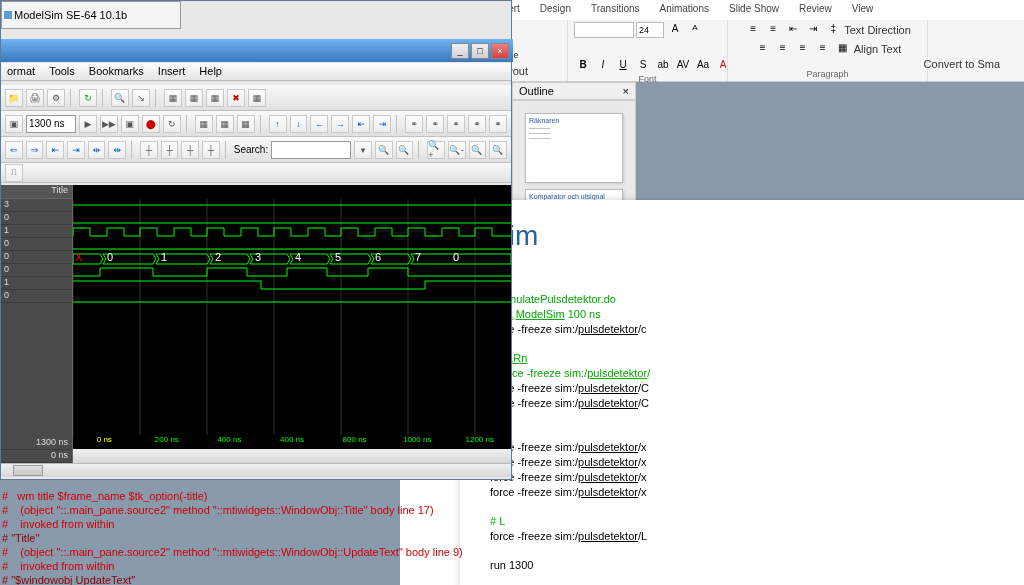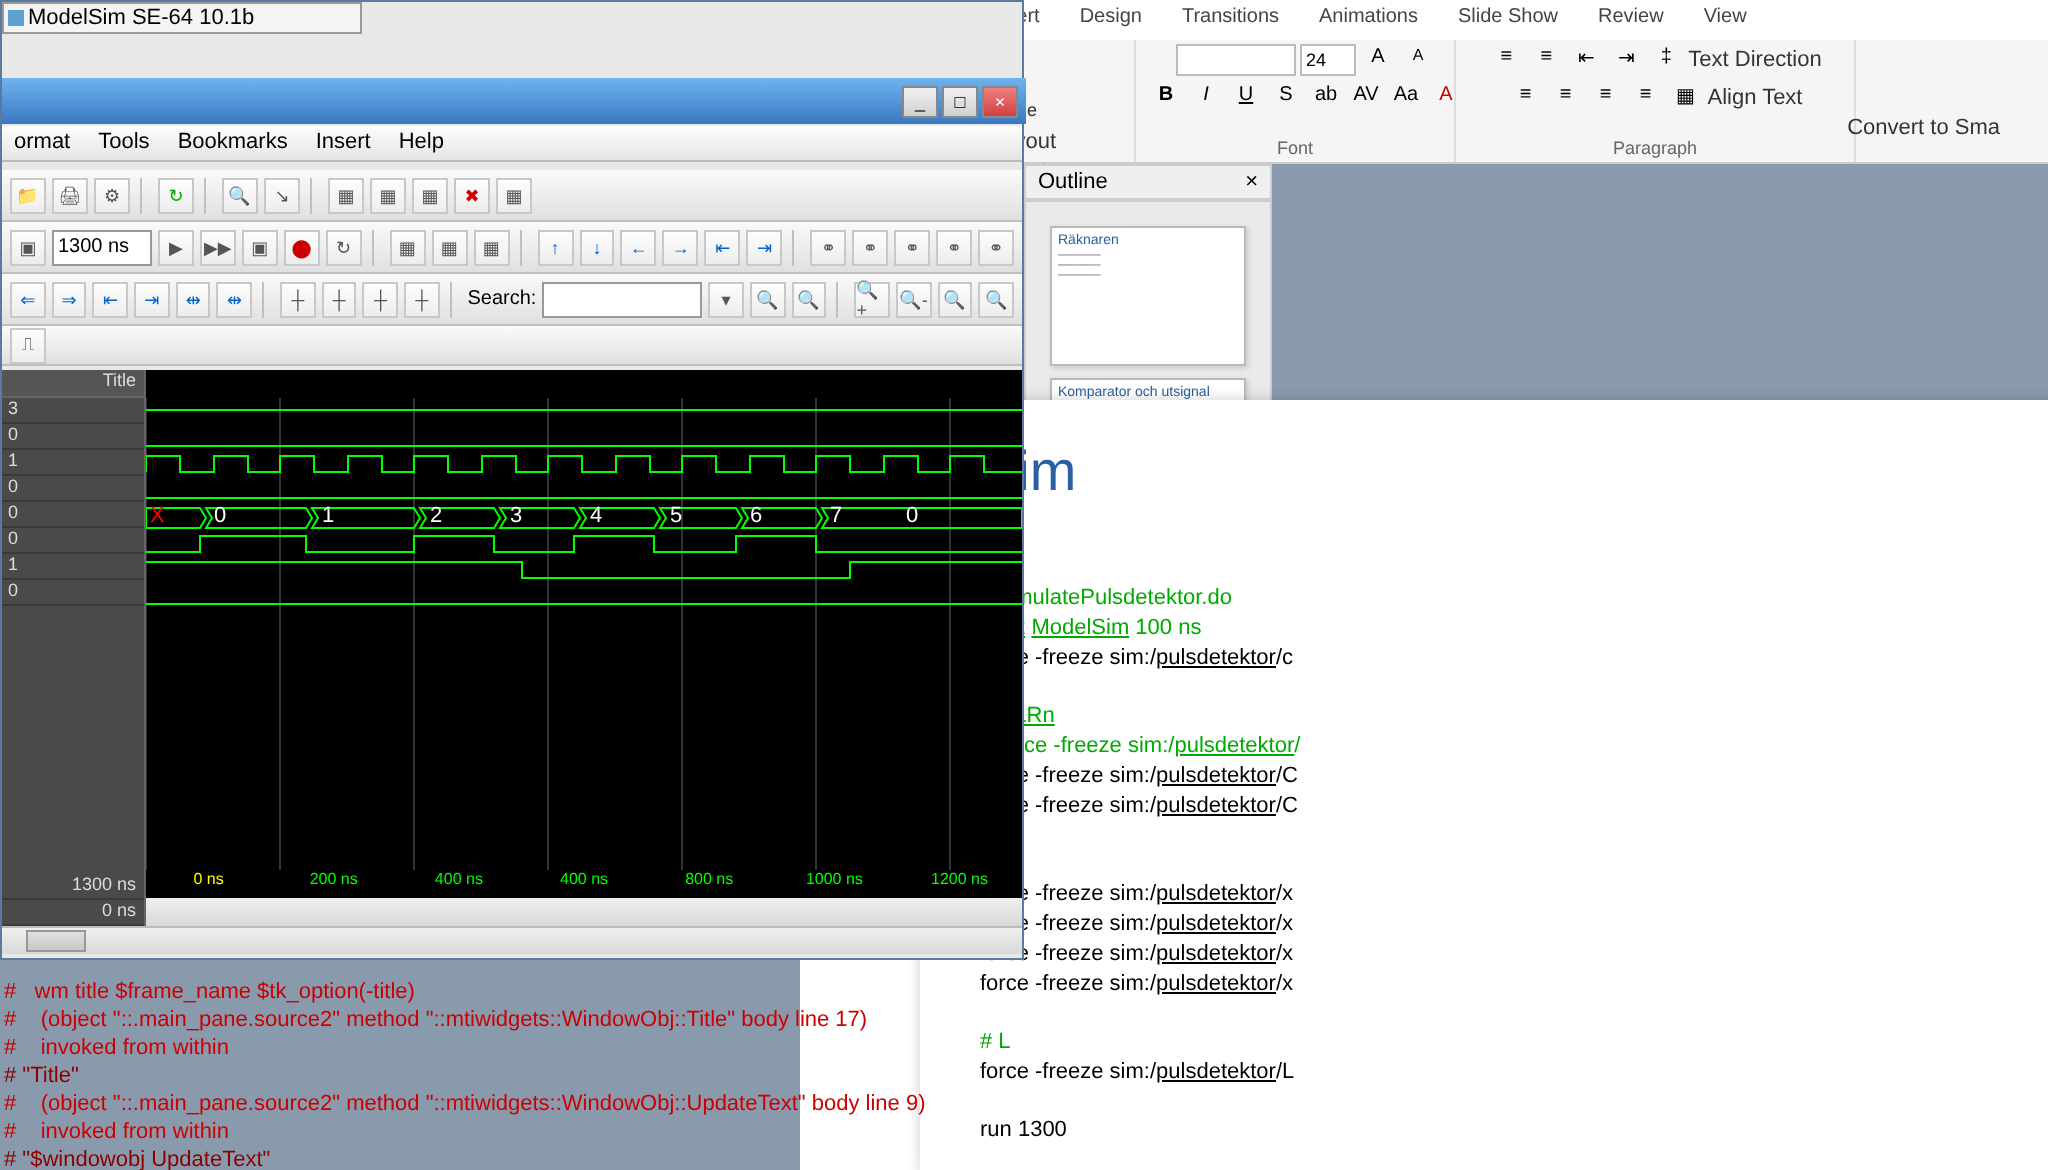--- a/index.html
+++ b/index.html
@@ -1,20 +1,20 @@
 <!DOCTYPE html>
 <html><head>
 <meta charset="utf-8">
 <style>
 * { margin: 0; padding: 0; box-sizing: border-box; font-family: Tahoma, Arial, sans-serif; font-size: 11px; }
 body { width: 1024px; height: 585px; background: #8a9aad; position: relative; overflow: hidden; }
 
 
 .modelsim-window { position: absolute; left: 0; top: 0; width: 512px; height: 480px; background: #e8e8e8; border: 1px solid #5a7aa0; }
-.ms-title-strip { position: absolute; left: 0; top: 0; width: 180px; height: 16px; background: #f4f4f4; border: 1px solid #999; font-size: 9px; padding: 0 2px; display: flex; align-items: center; gap: 2px; }
+.ms-title-strip { position: absolute; left: 0; top: 0; width: 180px; height: 28px; background: #f4f4f4; border: 1px solid #999; font-size: 9px; padding: 0 2px; display: flex; align-items: center; gap: 2px; }
 .ms-title-strip .icon { width: 8px; height: 8px; background: #5aa0d0; }
 .file-hint { position: absolute; left: 420px; top: 4px; font-size: 10px; color: #333; }
 
 .ms-menubar { position: absolute; left: 0; top: 62px; width: 100%; height: 18px; background: linear-gradient(#fdfdfd,#e5e5e5); display: flex; gap: 14px; padding: 2px 6px; border-bottom: 1px solid #bbb; }
 .ms-menubar span { cursor: default; }
 
 
 .wave-titlebar { position: absolute; left: 0; top: 38px; width: 512px; height: 23px; background: linear-gradient(#6eb4f0,#3a78c0); display: flex; align-items: center; justify-content: flex-end; padding: 0 4px; gap: 2px; }
 .wave-titlebar .win-btn { width: 18px; height: 16px; background: linear-gradient(#f0f0f0,#d0d0d0); border: 1px solid #888; text-align: center; line-height: 14px; font-size: 9px; cursor: pointer; }
 .wave-titlebar .close { background: linear-gradient(#f08080,#d04040); color: #fff; }
@@ -143,21 +143,21 @@
             </div>
           <div class="rib-btn">
               <div class="rib-icon"></div>
               <span>Section</span>
             </div>
         </div>
       </div>
       <div class="grp-lbl">Slides</div>
     </div>
     <div class="grp" style="width:160px">
-      <div class="grp-btns" style="flex-direction:column;gap:3px">
+      <div class="grp-btns" style="flex-direction:row;gap:20px">
         <div style="display:flex;gap:2px">
           <input class="font-box" style="">
           <input class="size-box" value="24" style="">
           <div class="fmt-btn">A</div>
           <div class="fmt-btn" style="font-size:8px">A</div>
         </div>
         <div style="display:flex;gap:2px">
           <div class="fmt-btn" style="font-weight:bold">B</div>
           <div class="fmt-btn" style="font-style:italic">I</div>
           <div class="fmt-btn" style="text-decoration:underline">U</div>

